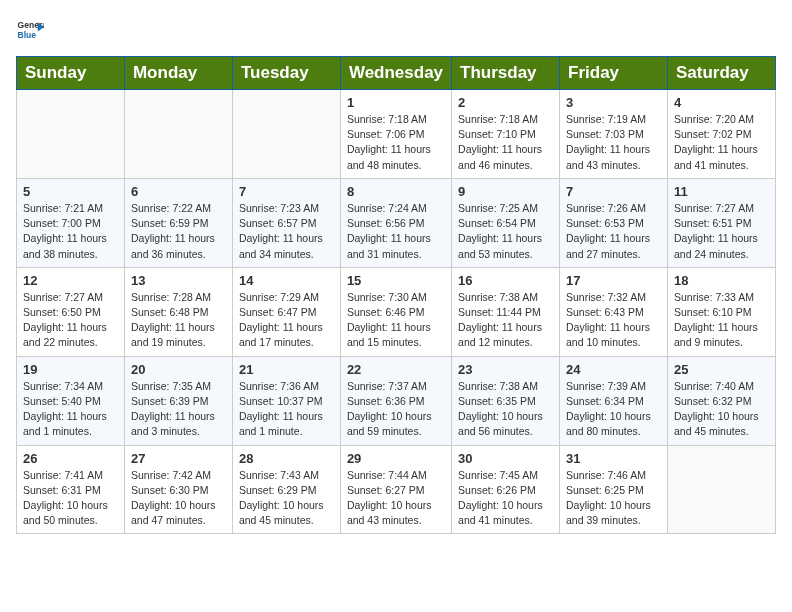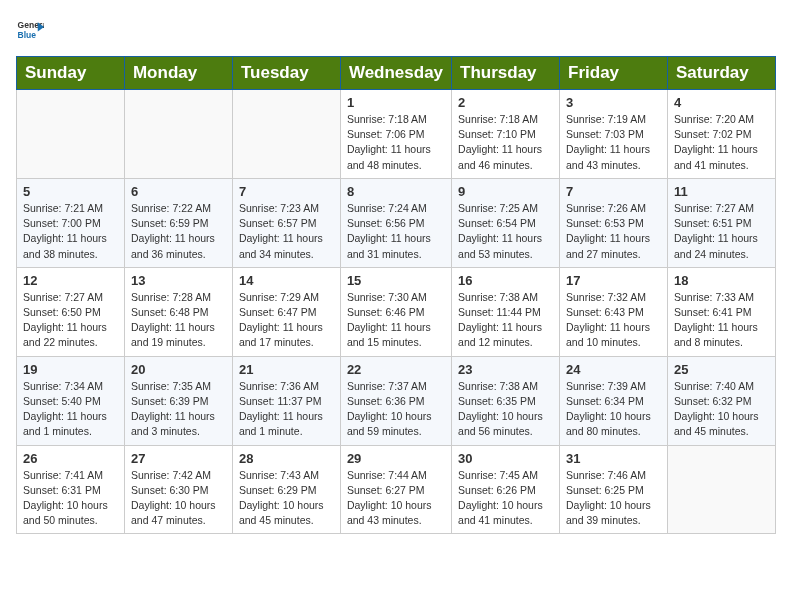--- a/index.html
+++ b/index.html
@@ -237,44 +237,44 @@
         <td>
           <span class="day-num">17</span>
           <span class="cell-line">Sunrise: 7:32 AM</span>
           <span class="cell-line">Sunset: 6:43 PM</span>
           <span class="cell-line">Daylight: 11 hours</span>
           <span class="cell-line">and 10 minutes.</span>
         </td>
         <td>
           <span class="day-num">18</span>
           <span class="cell-line">Sunrise: 7:33 AM</span>
-          <span class="cell-line">Sunset: 6:41 PM</span>
-          <span class="cell-line">Daylight: 11 hours</span>
-          <span class="cell-line">and 8 minutes.</span>
+          <span class="cell-line">Sunset: 6:10 PM</span>
+          <span class="cell-line">Daylight: 11 hours</span>
+          <span class="cell-line">and 9 minutes.</span>
         </td>
       </tr>
       <tr>
         <td>
           <span class="day-num">19</span>
           <span class="cell-line">Sunrise: 7:34 AM</span>
           <span class="cell-line">Sunset: 5:40 PM</span>
           <span class="cell-line">Daylight: 11 hours</span>
           <span class="cell-line">and 1 minutes.</span>
         </td>
         <td>
           <span class="day-num">20</span>
           <span class="cell-line">Sunrise: 7:35 AM</span>
           <span class="cell-line">Sunset: 6:39 PM</span>
           <span class="cell-line">Daylight: 11 hours</span>
           <span class="cell-line">and 3 minutes.</span>
         </td>
         <td>
           <span class="day-num">21</span>
           <span class="cell-line">Sunrise: 7:36 AM</span>
-          <span class="cell-line">Sunset: 11:37 PM</span>
+          <span class="cell-line">Sunset: 10:37 PM</span>
           <span class="cell-line">Daylight: 11 hours</span>
           <span class="cell-line">and 1 minute.</span>
         </td>
         <td>
           <span class="day-num">22</span>
           <span class="cell-line">Sunrise: 7:37 AM</span>
           <span class="cell-line">Sunset: 6:36 PM</span>
           <span class="cell-line">Daylight: 10 hours</span>
           <span class="cell-line">and 59 minutes.</span>
         </td>

